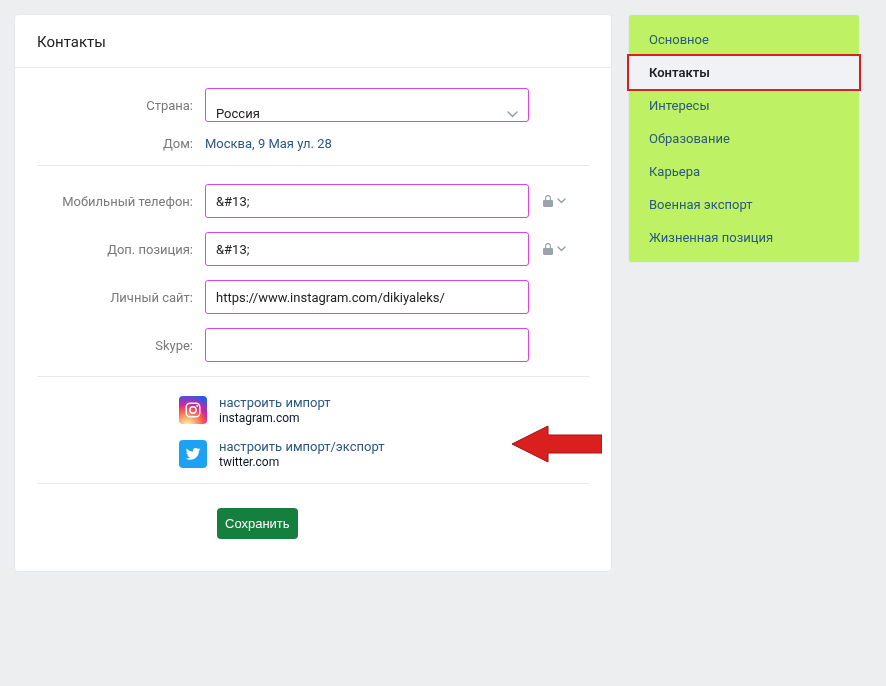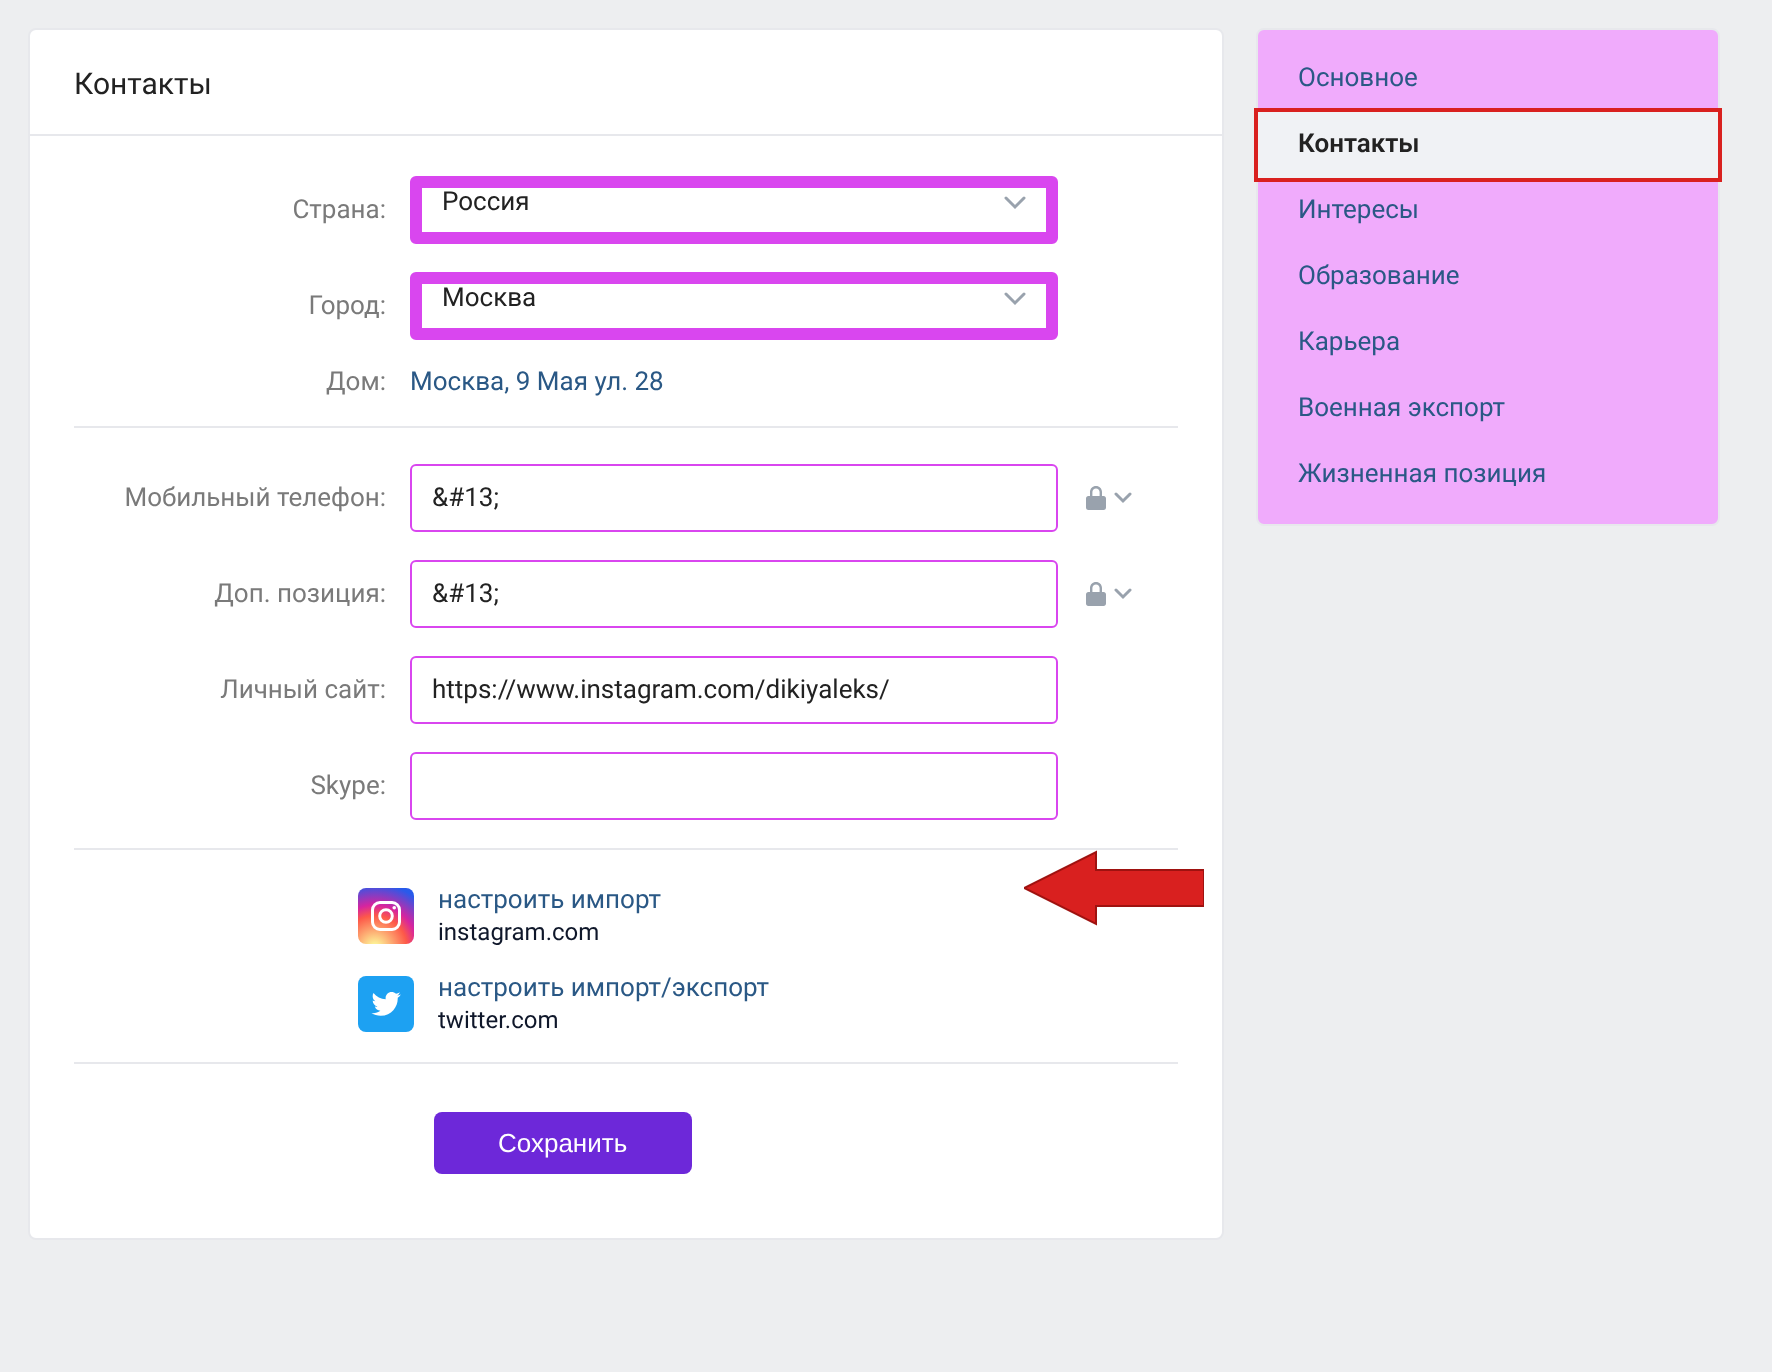--- a/index.html
+++ b/index.html
@@ -48,23 +48,23 @@
       color: #7a7a7a;
       font-size: 13px;
       padding-right: 12px;
     }
     .form-control {
       width: 324px;
       position: relative;
     }
     .select-box {
       display: flex;
-      align-items: flex-start;
+      align-items: flex-end;
       justify-content: space-between;
-      border: 6px solid #d946ef;
+      border: 1px solid #d946ef;
       border-radius: 3px;
       height: 34px;
       padding: 0 10px;
       background: #fff;
       cursor: pointer;
       font-size: 13px;
       color: #222;
       gap: 48px;
     }
     .chevron {
@@ -118,31 +118,31 @@
     .social-domain {
       color: #0f172a;
       font-size: 12px;
       margin-top: 1px;
     }
     .button-row {
       margin-left: 180px;
       padding: 6px 0 22px;
     }
     .save-button {
-      background: #6d28d9;
+      background: #15803d;
       color: #fff;
       border: none;
       border-radius: 4px;
-      padding: 8px 32px;
+      padding: 8px 8px;
       font-size: 13px;
       cursor: pointer;
     }
     
     .sidebar {
-      background: #f0abfc;
+      background: #bef264;
       border: 1px solid #e7e8ec;
       border-radius: 4px;
       width: 232px;
       padding: 8px 0;
     }
     .sidebar-item {
       padding: 9px 20px;
       color: #2a5885;
       font-size: 13px;
       cursor: pointer;
@@ -194,33 +194,20 @@
             <span>Россия</span>
             <span class="chevron">
               <svg width="11" height="7" viewBox="0 0 11 7">
                     <path d="M1 1 L5.5 5.5 L10 1" stroke="#99a2ad" stroke-width="1.5" fill="none" stroke-linecap="round"></path>
                   </svg>
             </span>
           </div>
         </div>
       </div>
 
-      <div class="form-row">
-        <div class="form-label">Город:</div>
-        <div class="form-control">
-          <div class="select-box">
-            <span>Москва</span>
-            <span class="chevron">
-              <svg width="11" height="7" viewBox="0 0 11 7">
-                    <path d="M1 1 L5.5 5.5 L10 1" stroke="#99a2ad" stroke-width="1.5" fill="none" stroke-linecap="round"></path>
-                  </svg>
-            </span>
-          </div>
-        </div>
-      </div>
 
       <div class="form-row">
         <div class="form-label">Дом:</div>
         <div class="form-control">
           <a class="static-link">Москва, 9 Мая ул. 28</a>
         </div>
       </div>
 
       <hr class="divider">
 

